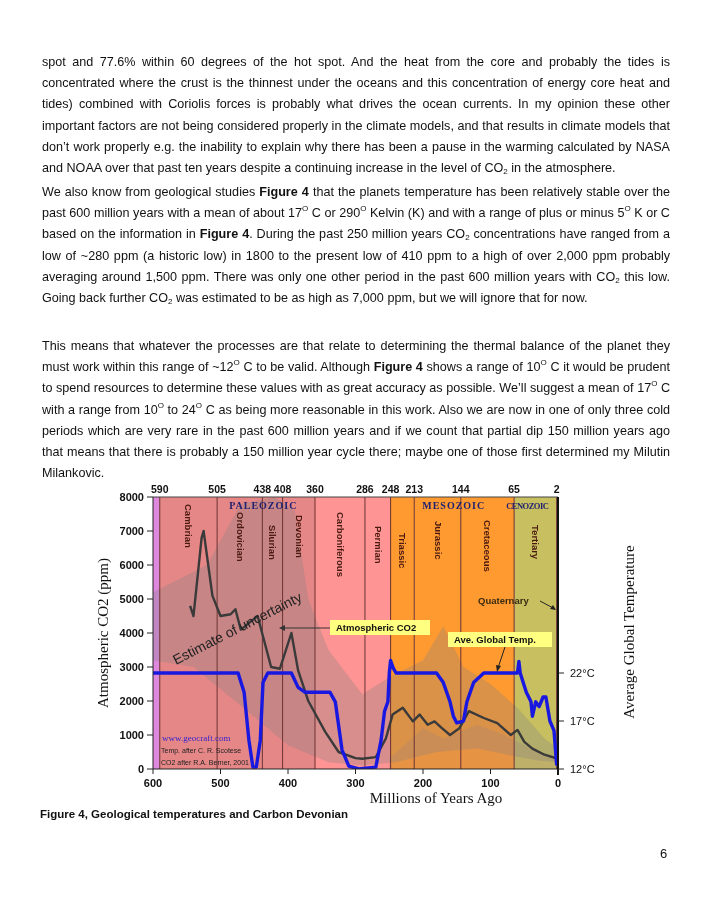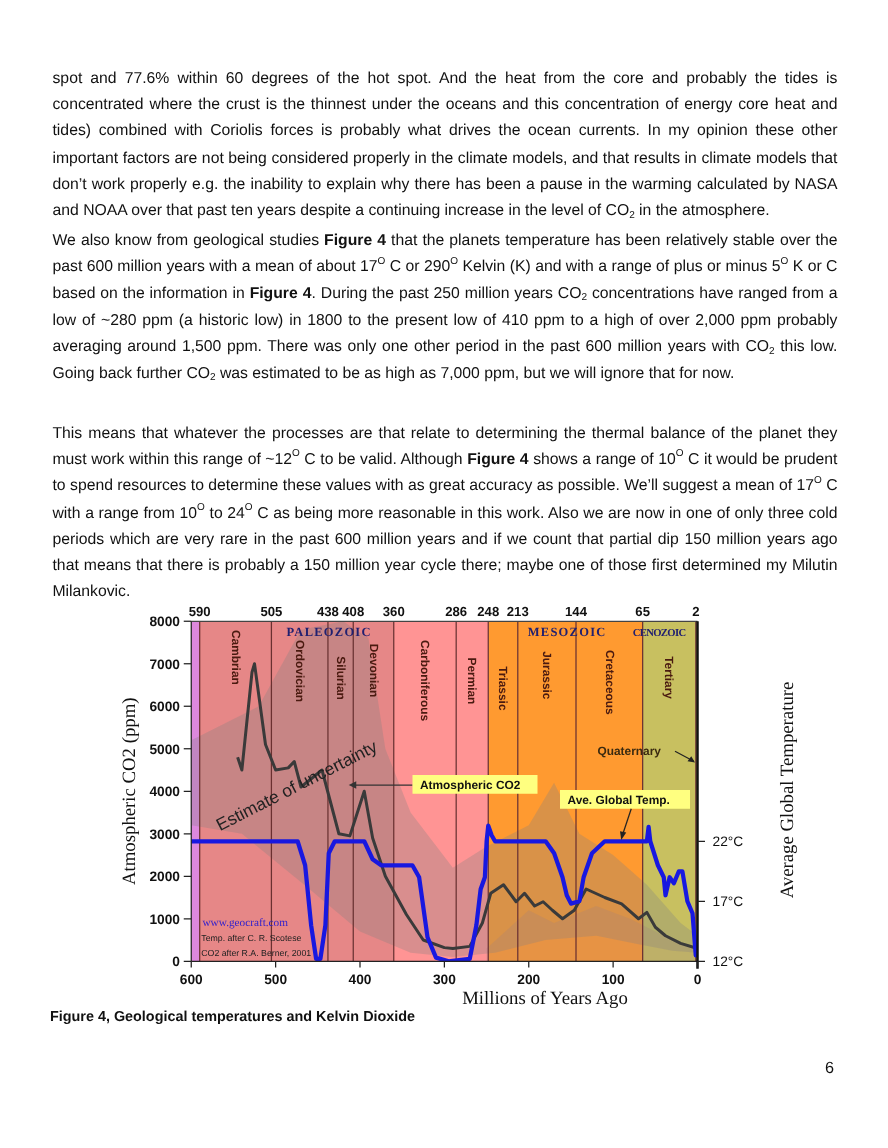--- a/index.html
+++ b/index.html
@@ -167,14 +167,14 @@
     <text x="454" y="643" font-size="9.5" font-weight="bold" fill="#111">Ave. Global Temp.</text>
     <line x1="505" y1="647" x2="498" y2="668" stroke="#222" stroke-width="1"></line>
     <polygon points="497,672 496,665 501,666" fill="#222"></polygon>
   </g>
   <text x="0" y="0" font-size="14" fill="#222" transform="translate(176,665) rotate(-27)">Estimate of uncertainty</text>
   <text class="serif" x="162" y="741" font-size="9" fill="#3322cc">www.geocraft.com</text>
   <text x="161" y="753" font-size="7" fill="#222">Temp. after C. R. Scotese</text>
   <text x="161" y="765" font-size="7" fill="#222">CO2 after R.A. Berner, 2001</text>
 </svg>
 
-<div class="caption">Figure 4, Geological temperatures and Kelvin Dioxide</div>
+<div class="caption">Figure 4, Geological temperatures and Carbon Devonian</div>
 <div class="pagenum">6</div>
 
 </body></html>

